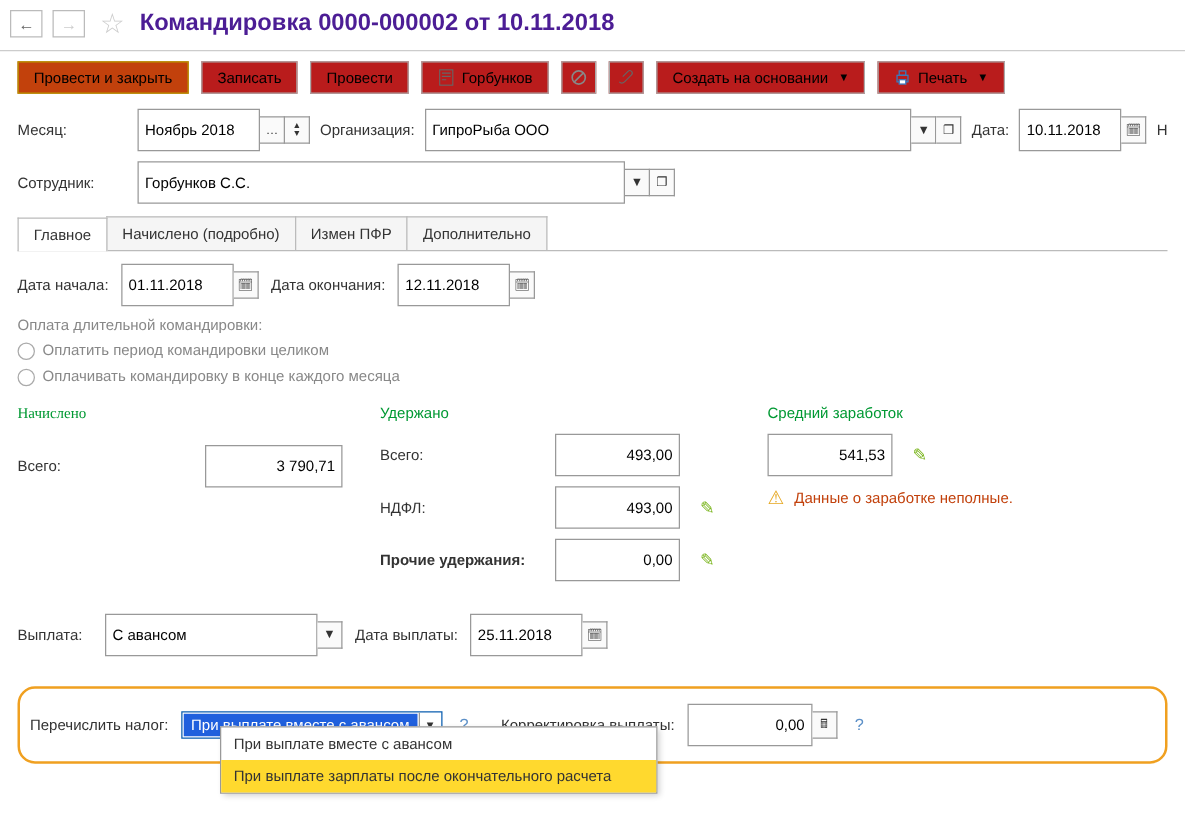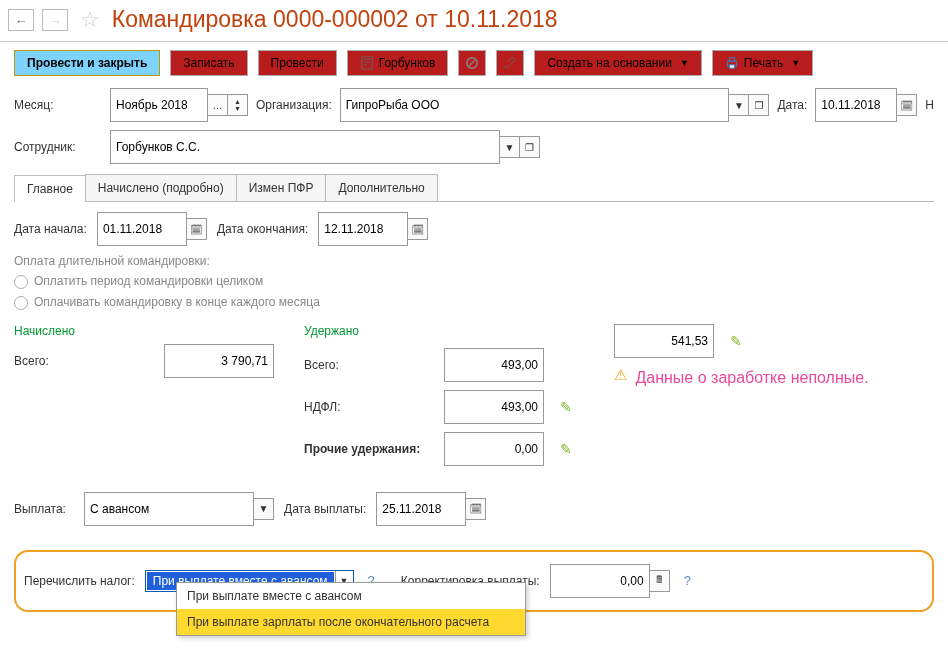--- a/index.html
+++ b/index.html
@@ -1,43 +1,43 @@
 <!DOCTYPE html>
 <html><head>
 <meta charset="utf-8">
 <style>
 * { box-sizing: border-box; margin: 0; padding: 0; }
 body { font-family: Arial, sans-serif; font-size: 12px; color: #333; background: #fff; width: 948px; height: 655px; overflow: hidden; }
 .topbar { display: flex; align-items: center; padding: 6px 8px 8px 8px; gap: 8px; border-bottom: 1px solid #ccc;}
 .nav-btn { width: 26px; height: 22px; border: 1px solid #bbb; background: #fff; display: inline-flex; align-items: center; justify-content: center; font-size: 13px; color: #666; cursor: pointer; }
 .nav-btn.disabled { color: #ccc; }
 .star { font-size: 22px; color: #ccc; margin: 0 4px; cursor: pointer; }
-.title { font-size: 23px; color: #c2410c; font-weight: normal; }
+.title { font-size: 19px; color: #4c1d95; font-weight: bold; }
 .toolbar { display: flex; align-items: center; gap: 10px; padding: 8px 14px; }
 .btn { padding: 4px 12px; border: 1px solid #aaa; background: #b91c1c; font-size: 12px; cursor: pointer; display: inline-flex; align-items: center; gap: 5px; height: 26px; }
-.btn.yellow { background: #7dd3fc; border-color: #b89900; font-weight: bold; }
+.btn.yellow { background: #c2410c; border-color: #b89900; font-weight: normal; }
 .btn .drop { font-size: 9px; margin-left: 3px; }
 .row { display: flex; align-items: center; padding: 4px 14px; gap: 8px; }
 .label { color: #333; white-space: nowrap; }
 .label.green { color: #009933; }
 .input-group { display: flex; align-items: center; }
 .text-input { border: 1px solid #999; background: #fff; height: 22px; padding: 16px 5px; font-size: 12px; }
 .icon-btn { width: 20px; height: 22px; border: 1px solid #999; border-left: none; background: #fafafa; display: inline-flex; align-items: center; justify-content: center; font-size: 10px; cursor: pointer; }
 .tabs { display: flex; border-bottom: 1px solid #bbb; margin: 6px 14px 0 14px; }
 .tab { padding: 6px 12px; border: 1px solid #bbb; border-bottom: none; background: #f5f5f5; font-size: 12px; cursor: pointer; margin-right: -1px; }
 .tab.active { background: #fff; position: relative; top: 1px; }
 .form-area { padding: 10px 14px; }
 .form-row { display: flex; align-items: center; gap: 10px; margin-bottom: 8px; }
 .grey-text { color: #888; }
 .radio { width: 14px; height: 14px; border: 1px solid #aaa; border-radius: 50%; display: inline-block; margin-right: 6px; vertical-align: middle; }
 .section-row { display: flex; margin-top: 10px; gap: 30px; }
 .num-input { text-align: right; }
 .pencil { color: #7ab51d; font-size: 14px; cursor: pointer; margin-left: 6px; }
 .warn { color: #e6a823; font-size: 15px; }
-.grey-note { color: #ec4899; font-size: 16px; line-height: 1.5; }
+.grey-note { color: #c2410c; font-size: 12px; line-height: 1.5; }
 .highlight-frame { border: 2px solid #f0a020; border-radius: 14px; margin: 6px 14px; padding: 12px 8px; position: relative; }
 .dropdown-open { position: absolute; background: #fff; border: 1px solid #999; top: 30px; left: 160px; width: 350px; box-shadow: 2px 2px 5px rgba(0,0,0,0.2); z-index: 10; }
 .dropdown-item { padding: 6px 10px; font-size: 12px; cursor: pointer; }
 .dropdown-item.sel { background: #ffd92e; }
 .combo-field { border: 1px solid #0a5eb0; background: #fff; height: 22px; display: inline-flex; align-items: center; }
 .combo-selected { background: #2060dd; color: #fff; padding: 2px 6px; margin: 1px; font-size: 12px; }
 .combo-drop { width: 18px; display: inline-flex; align-items: center; justify-content: center; border-left: 1px solid #999; height: 100%; font-size: 9px; cursor: pointer; }
 .q { color: #5b8fc7; font-size: 13px; margin-left: 4px; cursor: pointer; }
 svg.ico { width: 14px; height: 14px; }
 </style>
@@ -144,21 +144,21 @@
   <div class="grey-text" style="margin:8px 0 6px 0;">Оплата длительной командировки:</div>
   <div class="grey-text" style="margin-bottom:6px;">
     <span class="radio"></span><span>Оплатить период командировки целиком</span>
   </div>
   <div class="grey-text" style="margin-bottom:14px;">
     <span class="radio"></span><span>Оплачивать командировку в конце каждого месяца</span>
   </div>
 
   <div class="section-row">
     <div style="width:260px;">
-      <div class="label green" style="margin-bottom:6px;">Начислено</div>
+      <div class="label green" style="margin-bottom:18px;font-family:Liberation Serif, serif;">Начислено</div>
       <div class="form-row">
         <span class="label" style="width:60px;">Всего:</span>
         <input class="text-input num-input" style="width: 110px; margin-left: auto;" value="3 790,71">
       </div>
     </div>
     <div style="width:280px;">
       <div class="label green" style="margin-bottom:10px;">Удержано</div>
       <div class="form-row">
         <span class="label" style="width:130px;">Всего:</span>
         <input class="text-input num-input" style="width: 100px;" value="493,00">
@@ -168,20 +168,21 @@
         <input class="text-input num-input" style="width: 100px;" value="493,00">
         <span class="pencil">✎</span>
       </div>
       <div class="form-row">
         <span class="label" style="width:130px;font-weight:bold;">Прочие удержания:</span>
         <input class="text-input num-input" style="width: 100px;" value="0,00">
         <span class="pencil">✎</span>
       </div>
     </div>
     <div style="flex:1;">
+      <div class="label green" style="margin-bottom:10px;">Средний заработок</div>
       <div class="form-row">
         <input class="text-input num-input" style="width: 100px;" value="541,53">
         <span class="pencil">✎</span>
       </div>
       <div style="display:flex;gap:8px;">
         <span class="warn">⚠</span>
         <div class="grey-note">
           <div>Данные о заработке неполные.</div>
         </div>
       </div>

